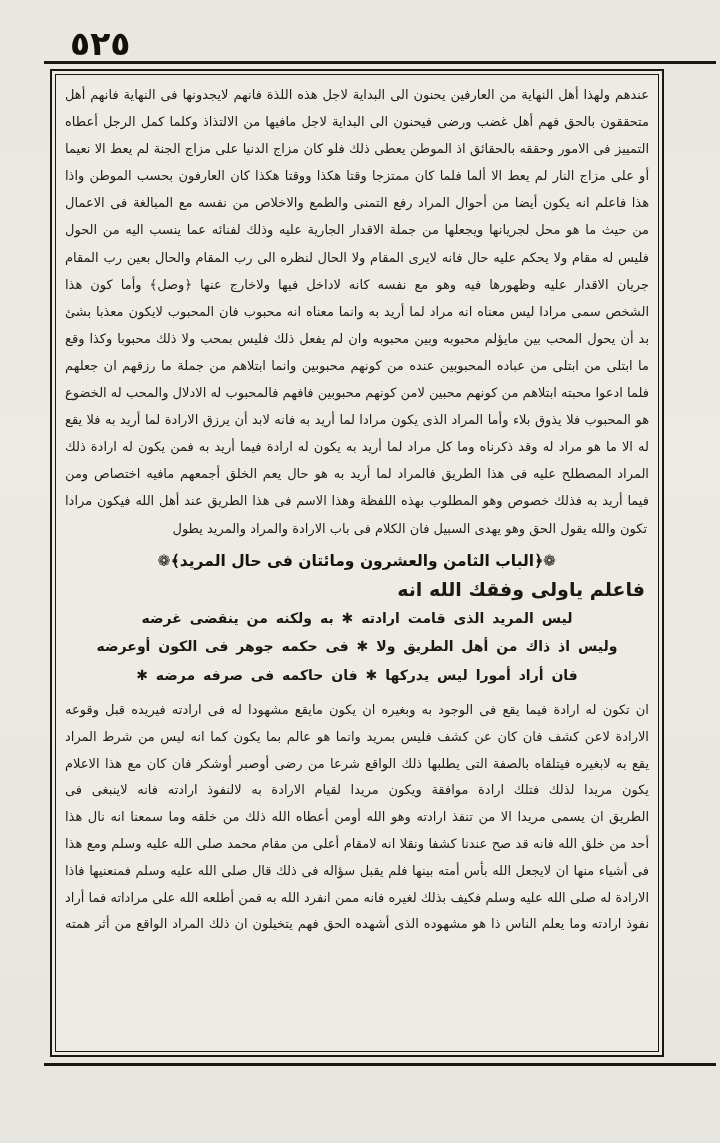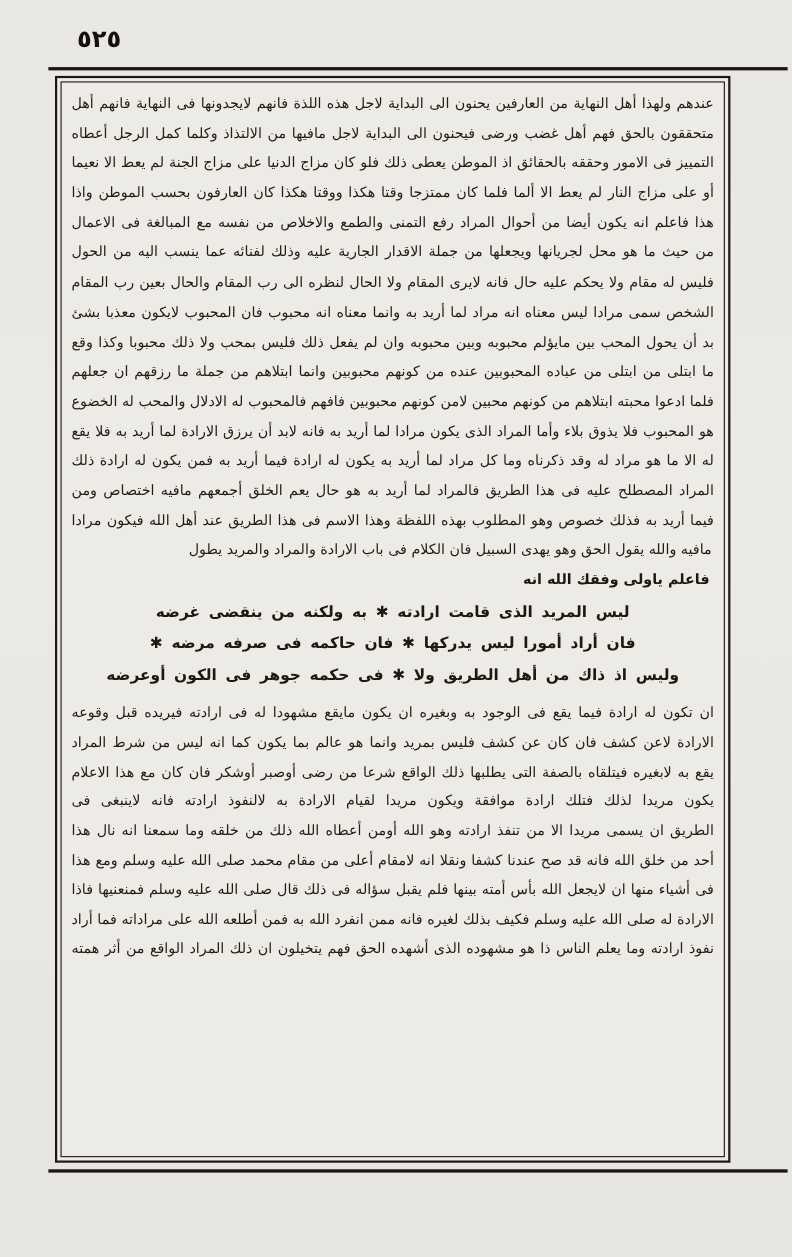--- a/index.html
+++ b/index.html
@@ -7,21 +7,21 @@
     width:720px;height:1143px;
     background:#e8e6e0;
     font-family:"DejaVu Sans",sans-serif;
     position:relative;
     overflow:hidden;
     color:#1e1a14;
   }
   .scan-page{position:absolute;inset:0;background:linear-gradient(180deg,#e9e7e1 0%,#eceae4 40%,#e7e5df 100%);}
   .page-number{
     position:absolute;top:24px;left:70px;
-    font-size:22px;font-weight:bold;color:#14110c;
+    font-size:33px;font-weight:bold;color:#14110c;
     letter-spacing:1px;
   }
   .top-rule{
     position:absolute;top:61px;left:44px;width:672px;height:0;
     border-top:3px solid #1b1712;
   }
   .bottom-rule{
     position:absolute;top:1063px;left:44px;width:672px;height:0;
     border-top:3px solid #1b1712;
   }
@@ -56,21 +56,21 @@
   .b1 .prose-line:last-child{text-align-last:right;padding-right:2px;}
   .chapter-heading{
     margin-top:4px;
     height:30px;line-height:30px;
     text-align:center;text-align-last:center;
     font-size:15.5px;font-weight:bold;color:#17130d;
   }
   .intro-line{
     height:26px;line-height:26px;
     text-align:center;text-align-last:right;
-    font-size:13px;font-weight:bold;color:#1d1811;
+    font-size:19px;font-weight:bold;color:#1d1811;
     padding-right:4px;
   }
   .poem{margin-top:2px;margin-bottom:8px;}
   .poem-line{
     height:28.5px;line-height:28.5px;
     text-align:right;text-align-last:center;
     font-size:14px;font-weight:bold;color:#1d1811;
     word-spacing:3px;
     overflow:hidden;
   }
@@ -89,38 +89,40 @@
       <div class="text-area">
 
         <div class="prose-block b1">
           <div class="prose-line">عندهم ولهذا أهل النهاية من العارفين يحنون الى البداية لاجل هذه اللذة فانهم لايجدونها فى النهاية فانهم أهل تمييز</div>
           <div class="prose-line">متحققون بالحق فهم أهل غضب ورضى فيحنون الى البداية لاجل مافيها من الالتذاذ وكلما كمل الرجل أعطاه الله</div>
           <div class="prose-line">التمييز فى الامور وحققه بالحقائق اذ الموطن يعطى ذلك فلو كان مزاج الدنيا على مزاج الجنة لم يعط الا نعيما مجردا</div>
           <div class="prose-line">أو على مزاج النار لم يعط الا ألما فلما كان ممتزجا وقتا هكذا ووقتا هكذا كان العارفون بحسب الموطن واذا علمت</div>
           <div class="prose-line">هذا فاعلم انه يكون أيضا من أحوال المراد رفع التمنى والطمع والاخلاص من نفسه مع المبالغة فى الاعمال فيشاهدها</div>
           <div class="prose-line">من حيث ما هو محل لجريانها ويجعلها من جملة الاقدار الجارية عليه وذلك لفنائه عما ينسب اليه من الحول والقوة</div>
           <div class="prose-line">فليس له مقام ولا يحكم عليه حال فانه لايرى المقام ولا الحال لنظره الى رب المقام والحال بعين رب المقام والحال متفرج فى</div>
+          <div class="prose-line">جريان الاقدار عليه وظهورها فيه وهو مع نفسه كانه لاداخل فيها ولاخارج عنها ﴿وصل﴾ وأما كون هذا</div>
           <div class="prose-line">الشخص سمى مرادا ليس معناه انه مراد لما أريد به وانما معناه انه محبوب فان المحبوب لايكون معذبا بشئ فلا</div>
           <div class="prose-line">بد أن يحول المحب بين مايؤلم محبوبه وبين محبوبه وان لم يفعل ذلك فليس بمحب ولا ذلك محبوبا وكذا وقع ان الله</div>
           <div class="prose-line">ما ابتلى من ابتلى من عباده المحبوبين عنده من كونهم محبوبين وانما ابتلاهم من جملة ما رزقهم ان جعلهم محبين له</div>
           <div class="prose-line">فلما ادعوا محبته ابتلاهم من كونهم محبين لامن كونهم محبوبين فافهم فالمحبوب له الادلال والمحب له الخضوع فالمراد</div>
           <div class="prose-line">هو المحبوب فلا يذوق بلاء وأما المراد الذى يكون مرادا لما أريد به فانه لابد أن يرزق الارادة لما أريد به فلا يقع</div>
           <div class="prose-line">له الا ما هو مراد له وقد ذكرناه وما كل مراد لما أريد به يكون له ارادة فيما أريد به فمن يكون له ارادة ذلك فهو</div>
           <div class="prose-line">المراد المصطلح عليه فى هذا الطريق فالمراد لما أريد به هو حال يعم الخلق أجمعهم مافيه اختصاص ومن يكون له ارادة</div>
           <div class="prose-line">فيما أريد به فذلك خصوص وهو المطلوب بهذه اللفظة وهذا الاسم فى هذا الطريق عند أهل الله فيكون مرادا</div>
-          <div class="prose-line">مافيه والله يقول الحق وهو يهدى السبيل فان الكلام فى باب الارادة والمراد والمريد يطول</div>
+          <div class="prose-line">تكون والله يقول الحق وهو يهدى السبيل فان الكلام فى باب الارادة والمراد والمريد يطول</div>
         </div>
 
+        <div class="chapter-heading">❁﴿الباب الثامن والعشرون ومائتان فى حال المريد﴾❁</div>
 
         <div class="intro-line">فاعلم ياولى وفقك الله انه</div>
 
         <div class="poem">
           <div class="poem-line">ليس المريد الذى قامت ارادته ✱ به ولكنه من ينقضى غرضه</div>
+          <div class="poem-line">وليس اذ ذاك من أهل الطريق ولا ✱ فى حكمه جوهر فى الكون أوعرضه</div>
           <div class="poem-line">فان أراد أمورا ليس يدركها ✱ فان حاكمه فى صرفه مرضه ✱</div>
-          <div class="poem-line">وليس اذ ذاك من أهل الطريق ولا ✱ فى حكمه جوهر فى الكون أوعرضه</div>
         </div>
 
         <div class="prose-block b2">
           <div class="prose-line">ان تكون له ارادة فيما يقع فى الوجود به وبغيره ان يكون مايقع مشهودا له فى ارادته فيريده قبل وقوعه</div>
           <div class="prose-line">الارادة لاعن كشف فان كان عن كشف فليس بمريد وانما هو عالم بما يكون كما انه ليس من شرط المراد</div>
           <div class="prose-line">يقع به لابغيره فيتلقاه بالصفة التى يطلبها ذلك الواقع شرعا من رضى أوصبر أوشكر فان كان مع هذا الاعلام</div>
           <div class="prose-line">يكون مريدا لذلك فتلك ارادة موافقة ويكون مريدا لقيام الارادة به لالنفوذ ارادته فانه لاينبغى فى</div>
           <div class="prose-line">الطريق ان يسمى مريدا الا من تنفذ ارادته وهو الله أومن أعطاه الله ذلك من خلقه وما سمعنا انه نال هذا المقام</div>
           <div class="prose-line">أحد من خلق الله فانه قد صح عندنا كشفا ونقلا انه لامقام أعلى من مقام محمد صلى الله عليه وسلم ومع هذا قد سأل الله</div>
           <div class="prose-line">فى أشياء منها ان لايجعل الله بأس أمته بينها فلم يقبل سؤاله فى ذلك قال صلى الله عليه وسلم فمنعنيها فاذا لم يكمل مقام نفوذ</div>

